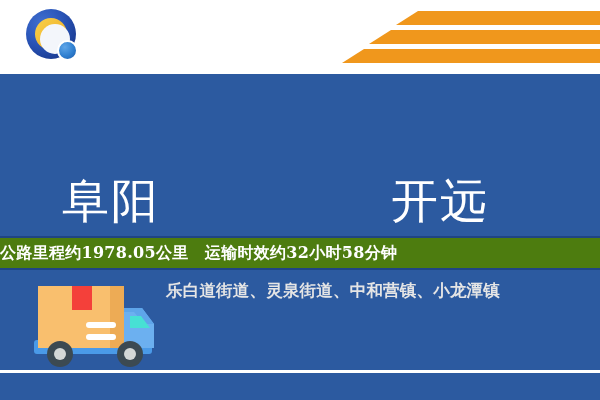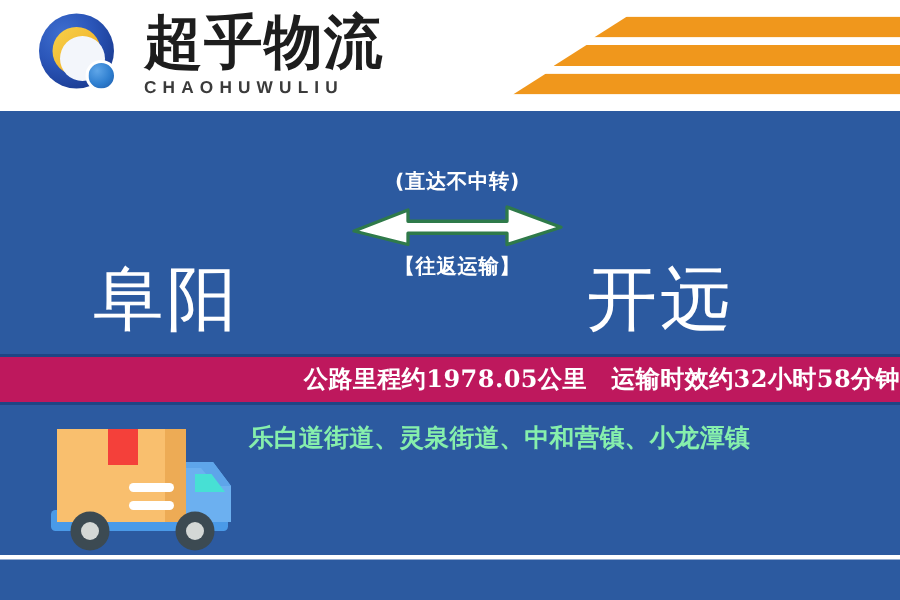--- a/index.html
+++ b/index.html
@@ -154,24 +154,24 @@
   .divider-dark-top {
     position: absolute;
     left: 0; top: 236px;
     width: 600px; height: 2px;
     background: #1f4584;
   }
   .info-bar {
     position: absolute;
     left: 0; top: 238px;
     width: 600px; height: 30px;
-    background: #be185d;
+    background: #4d7c0f;
     display: flex;
     align-items: center;
-    justify-content: flex-end;
+    justify-content: flex-start;
   }
   .info-text {
     font-family: "DejaVu Serif", "Liberation Serif", serif;
     font-size: 16px;
     font-weight: 700;
     color: #ffffff;
     letter-spacing: 0.3px;
     white-space: nowrap;
     line-height: 1;
   }
@@ -192,24 +192,24 @@
   .truck {
     position: absolute;
     left: 30px; top: 8px;
     width: 132px; height: 98px;
   }
   .truck svg { display: block; }
   .districts {
     position: absolute;
     left: 166px; top: 10px;
     width: 420px;
-    font-family: Liberation Sans, sans-serif;
+    font-family: Liberation Mono, monospace;
     font-size: 16.5px;
     font-weight: 700;
-    color: #86efac;
+    color: #e5e5e5;
     letter-spacing: 0.2px;
     line-height: 24px;
     white-space: nowrap;
   }
   .bottom-rule {
     position: absolute;
     left: 0; top: 100px;
     width: 600px; height: 3px;
     background: #ffffff;
   }
@@ -223,47 +223,32 @@
 
     <div class="logo-mark">
       <div class="logo-circle">
         <div class="logo-crescent-outer">
           <div class="logo-crescent-inner"></div>
         </div>
       </div>
       <div class="logo-dot"></div>
     </div>
 
-    <div class="logo-text">
-      <div class="logo-cn">超乎物流</div>
-      <div class="logo-en">CHAOHUWULIU</div>
-    </div>
 
     <div class="stripes">
       <div class="stripe s1"></div>
       <div class="stripe s2"></div>
       <div class="stripe s3"></div>
     </div>
   </div>
 
   <div class="route-panel">
 
     <div class="city city-origin">阜阳</div>
 
-    <div class="mid-block">
-      <div class="mid-top">(直达不中转)</div>
-
-      <div class="arrow-wrap">
-        <svg width="146" height="34" viewBox="0 0 146 34" xmlns="http://www.w3.org/2000/svg">
-          <path d="M4 21 L40 7 L40 14.5 L106 14.5 L106 5 L142 18.5 L106 30 L106 22.5 L40 22.5 L40 30 Z" fill="#ffffff" stroke="#2f7a4a" stroke-width="2.2" stroke-linejoin="round"></path>
-        </svg>
-      </div>
-
-      <div class="mid-bottom">【往返运输】</div>
-    </div>
 
     <div class="city city-dest">开远</div>
   </div>
 
   <div class="divider-dark-top"></div>
   <div class="info-bar">
     <div class="info-text">公路里程约1978.05公里　运输时效约32小时58分钟</div>
   </div>
   <div class="divider-dark-bot"></div>
 

